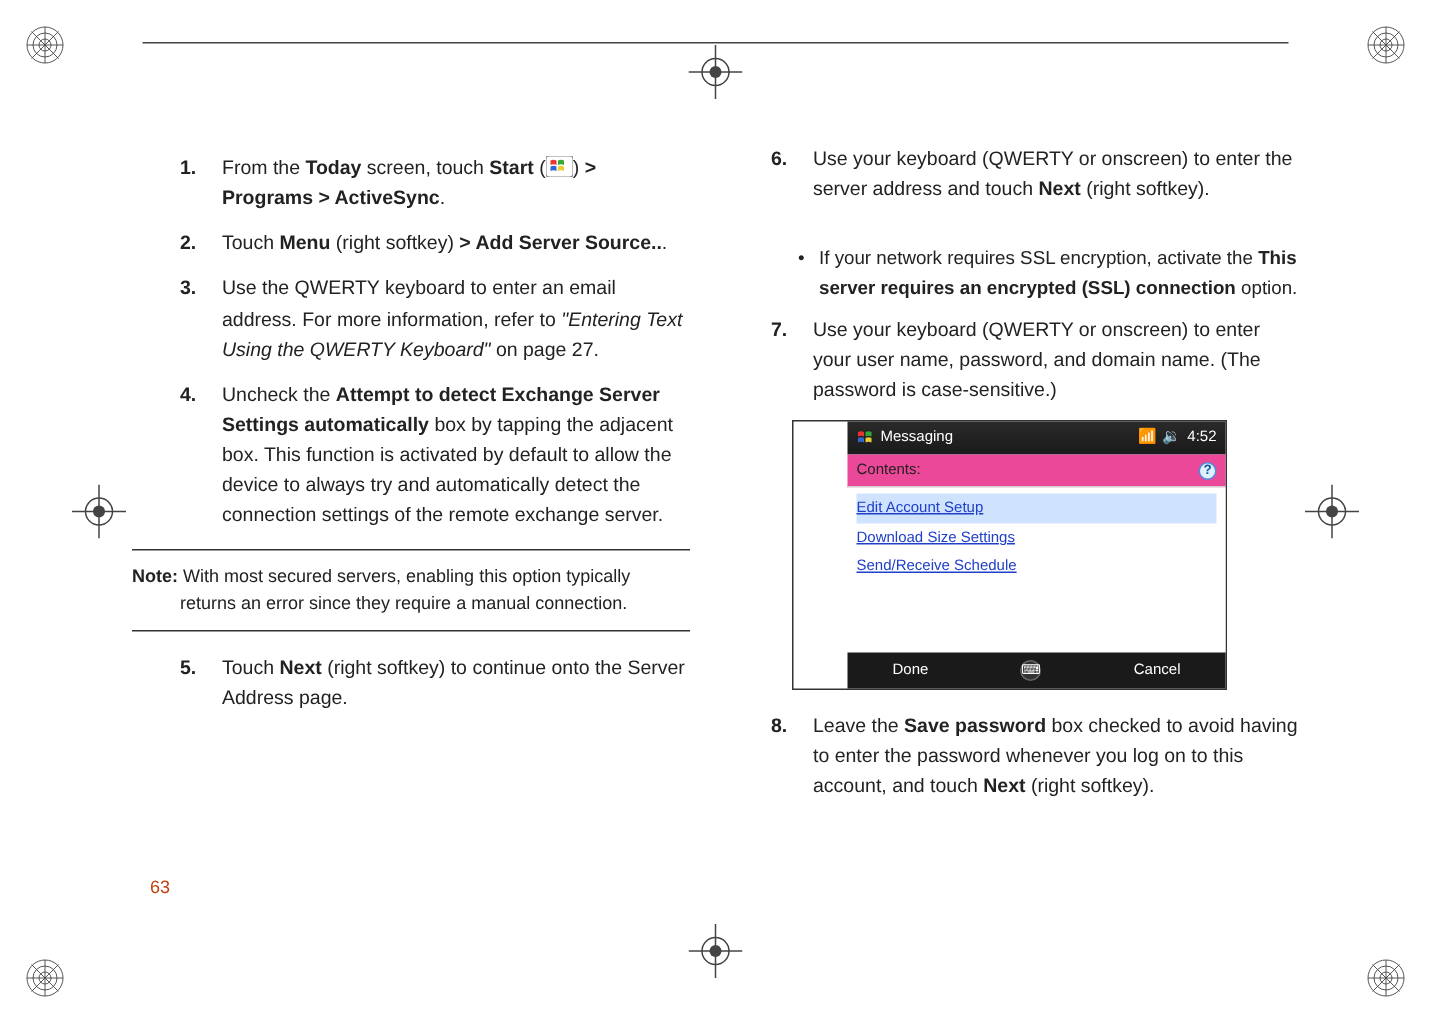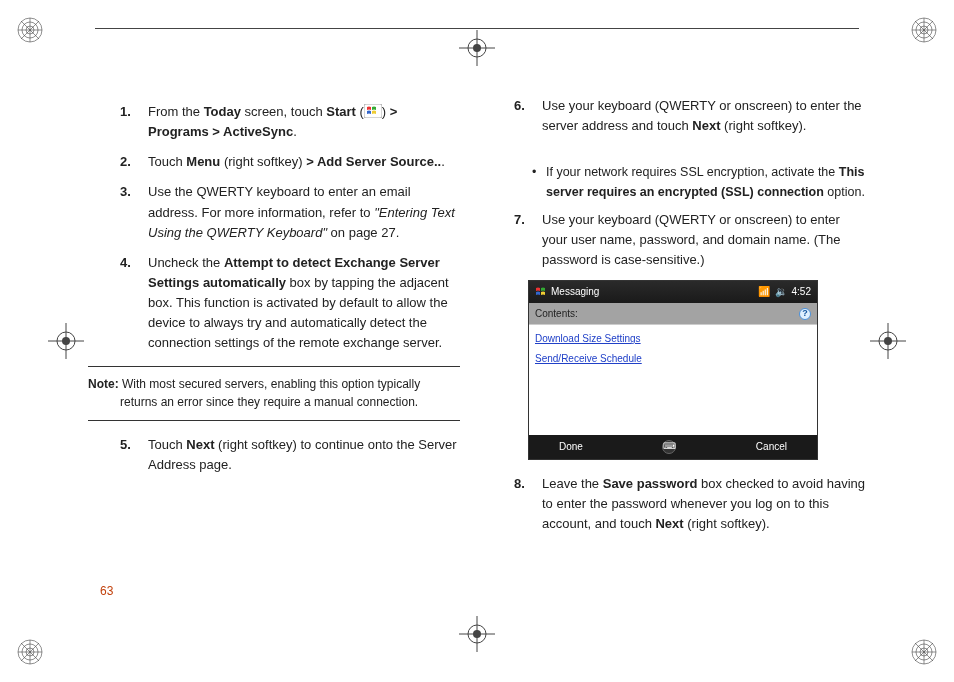--- a/index.html
+++ b/index.html
@@ -29,26 +29,26 @@
   ol.steps { list-style: none; padding-left: 60px; }
   ol.steps > li { position: relative; margin-bottom: 10px; }
   ol.steps > li .num { position: absolute; left: -28px; top: 0; font-weight: bold; }
   .note-rule { border: none; border-top: 1.2px solid #333; margin: 12px 0 4px 0; }
   .note { font-size: 12px; padding: 4px 0 4px 32px; text-indent: -32px; }
   .note-rule2 { border: none; border-top: 1.2px solid #333; margin: 4px 0 14px 0; }
   .win-icon { display: inline-block; width: 18px; height: 14px; vertical-align: -2px; }
   .bold { font-weight: bold; }
   .ital { font-style: italic; }
   .pagefoot { position: absolute; bottom: 84px; left: 100px; font-size: 12px; color: #c2410c; }
-  .screenshot { margin: 10px 0 14px 32px; width: 290px; border: 1px solid #333; background: #fff; font-family: Tahoma, Arial, sans-serif; }
+  .screenshot { margin: 10px 0 14px 32px; width: 290px; border: 1px solid #333; background: #fff; font-family: Tahoma, Arial, sans-serif; padding-left: 36px; }
   .ss-title { background: linear-gradient(#2a2a2a,#1a1a1a); color: #fff; font-size: 10px; padding: 3px 6px; display: flex; justify-content: space-between; align-items: center; }
   .ss-title .left { display: flex; align-items: center; gap: 4px; }
   .ss-title .right-ind { display: flex; align-items: center; gap: 4px; font-size: 10px; }
   .winflag { display:inline-block; width:12px; height:12px; }
-  .ss-sub { background: #a3a3a3; font-size: 10px; padding: 3px 6px; border-bottom: 1px solid #ccc; display:flex; justify-content: space-between; align-items:center; }
+  .ss-sub { background: #ec4899; font-size: 10px; padding: 3px 6px; border-bottom: 1px solid #ccc; display:flex; justify-content: space-between; align-items:center; }
   .help-ic { width: 12px; height: 12px; border-radius: 6px; background: #dff0ff; border:1px solid #4a90d9; color:#1558a0; font-size:9px; font-weight:bold; display:inline-flex; align-items:center; justify-content:center; }
   .ss-body { background: #fff; height: 110px; padding: 4px 6px; }
   .ss-link { font-size: 10px; color: #2040c8; text-decoration: underline; padding: 2px 0; display: block; }
   .ss-bot { background: #1a1a1a; color: #fff; font-size: 10px; display: flex; justify-content: space-between; align-items:center; padding: 4px 30px; }
   .ss-bot .center-ic { width:14px; height:14px; border-radius:7px; background:#333; border:1px solid #666; display:inline-flex; align-items:center; justify-content:center; font-size:9px; }
   .col2-bullet { list-style:none; padding-left:50px; margin-bottom: 8px; }
   .col2-bullet > li { position:relative; font-size:12.5px;margin-top:27px; }
   .col2-bullet > li::before { content:"•"; position:absolute; left:-14px; top:0; }
 </style>
 </head>
@@ -229,20 +229,21 @@
             <span>📶</span>
             <span>🔉</span>
             <span>4:52</span>
           </span>
         </div>
         <div class="ss-sub">
           <span>Contents:</span>
           <span class="help-ic">?</span>
         </div>
         <div class="ss-body">
+          <span class="ss-link" style="background:#cfe3ff;">Edit Account Setup</span>
           <span class="ss-link">Download Size Settings</span>
           <span class="ss-link">Send/Receive Schedule</span>
         </div>
         <div class="ss-bot">
           <span>Done</span>
           <span class="center-ic">⌨</span>
           <span>Cancel</span>
         </div>
       </div>
 

